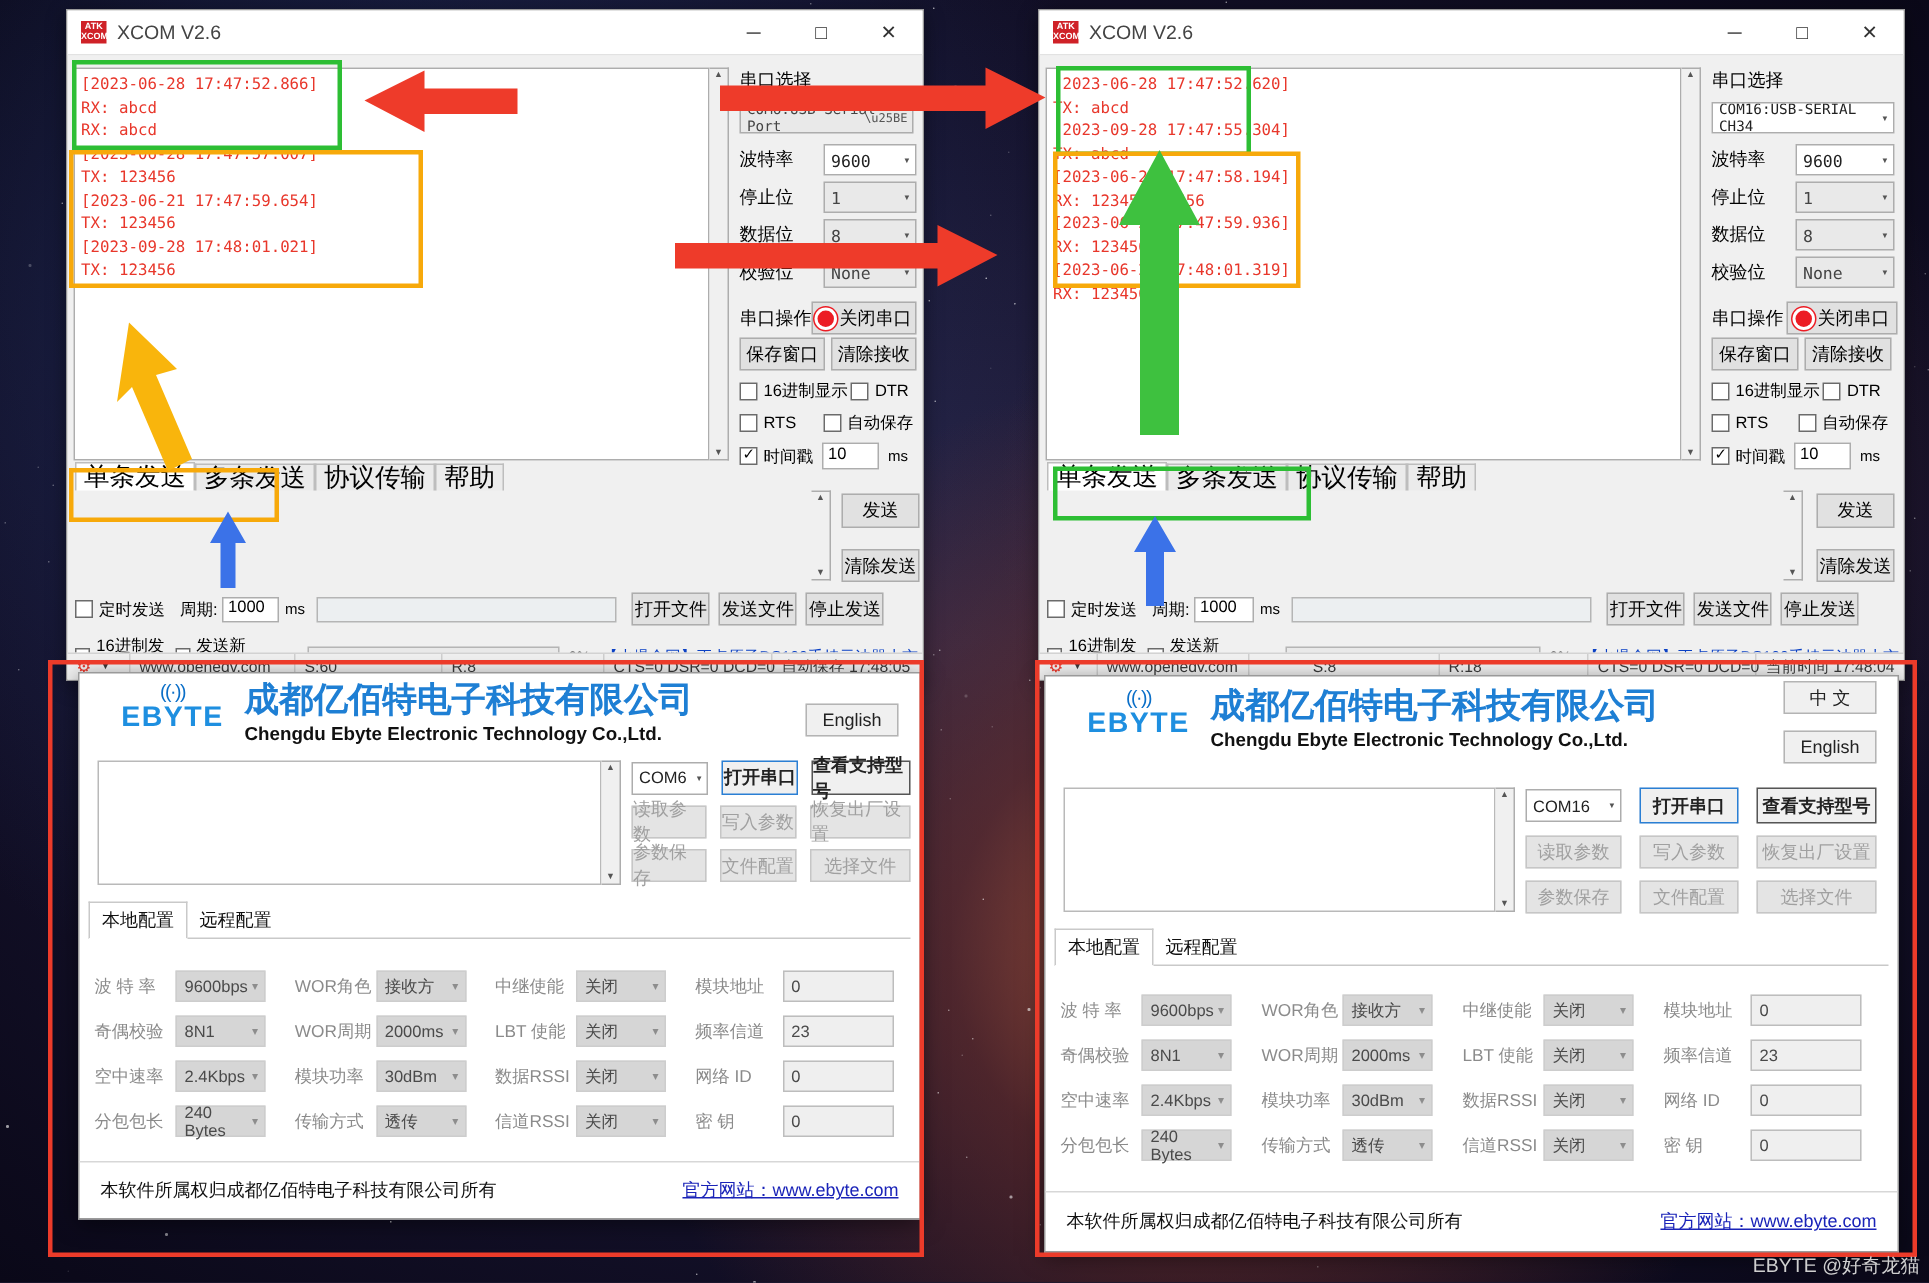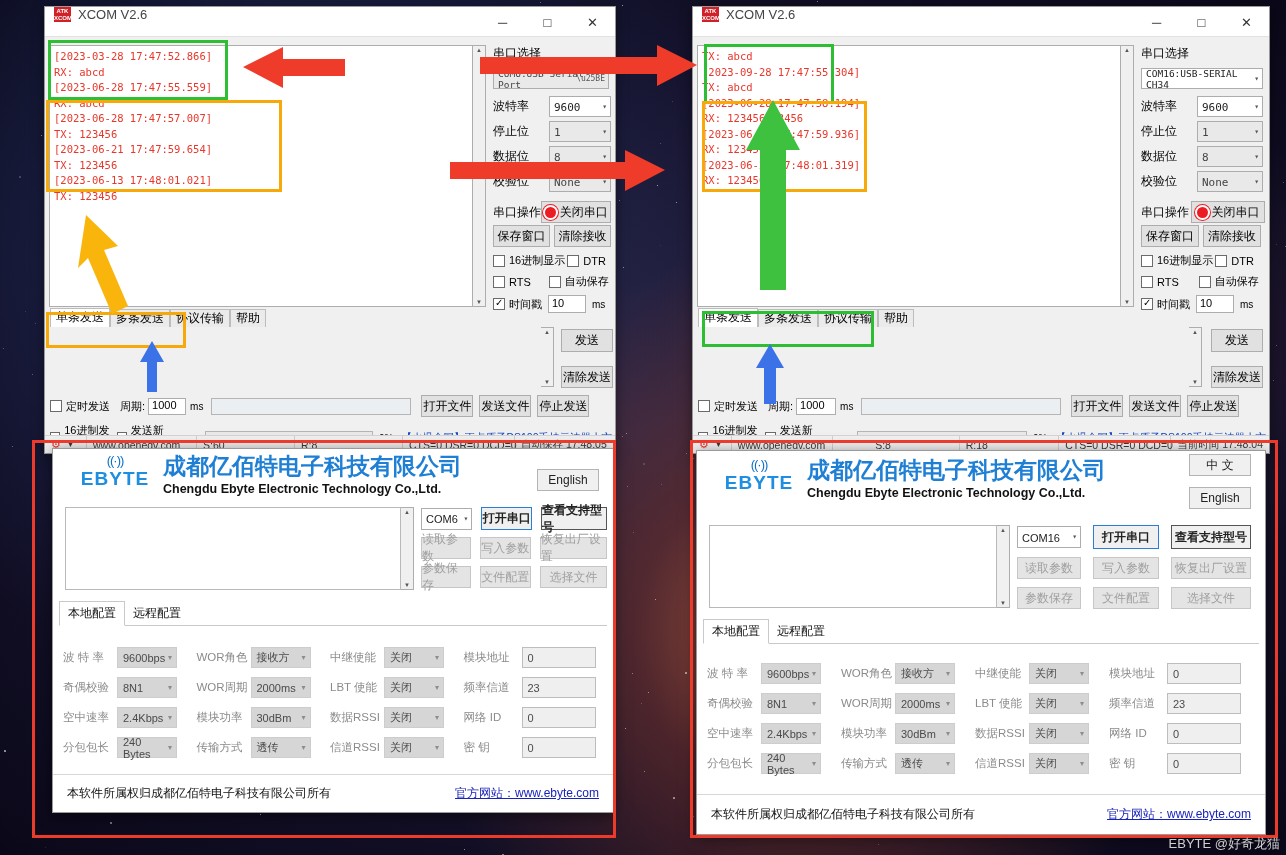--- a/index.html
+++ b/index.html
@@ -17,21 +17,21 @@
       radial-gradient(circle at 78% 40%, rgba(120,70,90,.5) 0%, rgba(40,30,60,0) 30%),
       radial-gradient(circle at 22% 25%, rgba(40,60,120,.55) 0%, rgba(20,25,60,0) 40%),
       radial-gradient(ellipse at 50% 50%, #2a2545 0%, #14112a 60%, #0a0818 100%);
   }
   .stars { position:absolute; inset:0; opacity:.7; }
   .star { position:absolute; background:#fff; border-radius:50%; }
 
   
   .win { position:absolute; background:#f0f0f0; border:1px solid #9a9a9a;
          box-shadow:0 3px 12px rgba(0,0,0,.45); }
-  .titlebar { height:30px; background:#fff; display:flex; align-items:flex-start;
+  .titlebar { height:30px; background:#fff; display:flex; align-items:center;
               border-bottom:1px solid #e2e2e2; }
   .atk-logo { width:17px; height:15px; margin:0 7px 0 9px; background:#cf2127;
               color:#fff; font-size:6px; line-height:7px; text-align:center;
               font-family:"Liberation Sans", sans-serif; font-weight:bold; padding-top:1px;}
   .title-text { font-size:13px; color:#444; }
   .wbtns { margin-left:auto; display:flex; height:30px; }
   .wbtn { width:45px; height:30px; display:flex; align-items:center; justify-content:center;
           color:#333; font-size:13px; }
 
   
@@ -60,21 +60,21 @@
   .btn.dis { color:#a0a0a0; background:#e4e4e4; border-color:#c6c6c6; }
   .cb { display:flex; align-items:center; font-size:11px; color:#000; }
   .box { width:12px; height:12px; border:1px solid #6b6b6b; background:#fff;
          margin-right:4px; display:inline-block; position:relative; }
   .box.ck::after { content:"\2713"; position:absolute; left:1px; top:-2px; font-size:10px; color:#000; }
   .openbtn { display:flex; align-items:center; justify-content:center; gap:4px; }
   .leddot { width:11px; height:11px; border-radius:50%; background:#ec1c24;
             box-shadow:0 0 0 2px #fff, 0 0 0 3px #ec1c24; display:inline-block; }
 
   .tabs { display:flex; align-items:flex-end; height:18px; }
-  .tab { font-size:12px; padding:1px 5px 1px 5px; border:1px solid #bdbdbd;
+  .tab { font-size:17px; padding:1px 5px 1px 5px; border:1px solid #bdbdbd;
          border-bottom:none; background:#ebebeb; height:18px; line-height:15px; color:#000; }
   .tab.active { background:#fff; height:19px; }
   .sendbox { background:#fff; border:1px solid #adadad; font-family:"DejaVu Sans Mono", monospace;
              font-size:10.5px; padding:3px 4px; color:#000; }
 
   .statusbar { position:absolute; left:0; right:0; bottom:0; height:18px;
                background:#f0f0f0; border-top:1px solid #d3d3d3; display:flex;
                align-items:center; font-size:10.5px; color:#3a3a3a; }
   .sb-cell { border-right:1px solid #cfcfcf; height:18px; display:flex; align-items:center;
              padding:0 6px; white-space:nowrap; }
@@ -428,21 +428,21 @@
     <div class="atk-logo">ATK<br>XCOM</div>
     <span class="title-text">XCOM V2.6</span>
     <div class="wbtns">
       <div class="wbtn">─</div>
       <div class="wbtn">□</div>
       <div class="wbtn close">✕</div>
     </div>
   </div>
   <div class="xcom-body">
 
-    <div class="recv-area" id="recv-left" style="left:4px; top:8px; width:424px; height:262px;"><div>[2023-03-28 17:47:52.866]</div><div>RX: abcd</div><div>[2023-06-28 17:47:55.559]</div><div>RX: abcd</div><div>[2023-06-28 17:47:57.007]</div><div>TX: 123456</div><div>[2023-06-21 17:47:59.654]</div><div>TX: 123456</div><div>[2023-06-13 17:48:01.021]</div><div>TX: 123456</div></div>
+    <div class="recv-area" id="recv-left" style="left:4px; top:8px; width:424px; height:262px;"><div>[2023-06-28 17:47:52.866]</div><div>RX: abcd</div><div>RX: abcd</div><div>[2023-06-28 17:47:57.007]</div><div>TX: 123456</div><div>[2023-06-21 17:47:59.654]</div><div>TX: 123456</div><div>[2023-09-28 17:48:01.021]</div><div>TX: 123456</div></div>
     <div class="scrollv" style="left:428px; top:8px; width:13px; height:262px;"></div>
 
     <div class="side" style="left:448px; top:8px; width:118px;">
       <div class="side-title">串口选择</div>
       <div class="combo dis" style="margin-top:6px; width:116px;">
         <span style="font-size:9.5px">COM6:USB Serial Port</span>
         <span class="ar">\u25BE</span>
       </div>
       <div style="margin-top:7px;" id="fields-left">
           <div class="row">
@@ -575,21 +575,21 @@
   <div class="titlebar">
     <div class="atk-logo">ATK<br>XCOM</div>
     <span class="title-text">XCOM V2.6</span>
     <div class="wbtns">
       <div class="wbtn">─</div>
       <div class="wbtn">□</div>
       <div class="wbtn close">✕</div>
     </div>
   </div>
   <div class="xcom-body">
-    <div class="recv-area" id="recv-right" style="left:4px; top:8px; width:424px; height:262px;"><div>TX: abcd</div><div>[2023-09-28 17:47:55.304]</div><div>TX: abcd</div><div>[2023-06-28 17:47:58.194]</div><div>RX: 123456123456</div><div>[2023-06-28 17:47:59.936]</div><div>RX: 123456</div><div>[2023-06-28 17:48:01.319]</div><div>RX: 123456</div></div>
+    <div class="recv-area" id="recv-right" style="left:4px; top:8px; width:424px; height:262px;"><div>[2023-06-28 17:47:52.620]</div><div>TX: abcd</div><div>[2023-09-28 17:47:55.304]</div><div>TX: abcd</div><div>[2023-06-28 17:47:58.194]</div><div>RX: 123456123456</div><div>[2023-06-28 17:47:59.936]</div><div>RX: 123456</div><div>[2023-06-28 17:48:01.319]</div><div>RX: 123456</div></div>
     <div class="scrollv" style="left:428px; top:8px; width:13px; height:262px;"></div>
 
     <div class="side" style="left:448px; top:8px; width:124px;">
       <div class="side-title">串口选择</div>
       <div class="combo" style="margin-top:6px; width:122px;">
         <span style="font-size:9.5px">COM16:USB-SERIAL CH34</span>
         <span class="ar">▾</span>
       </div>
       <div style="margin-top:7px;" id="fields-right">
           <div class="row">

